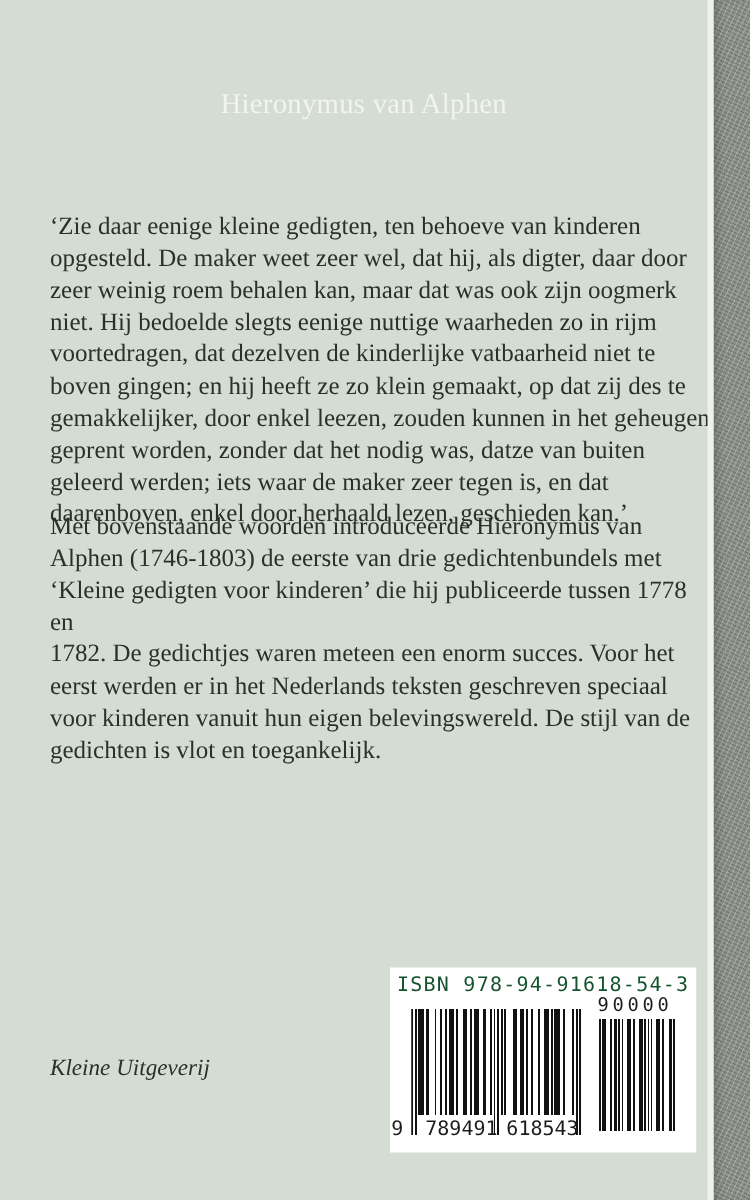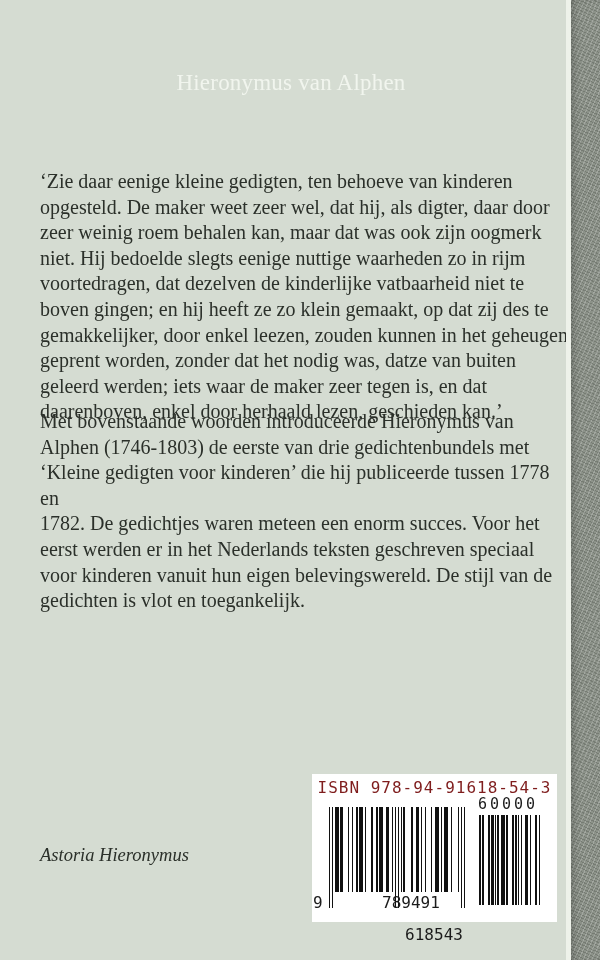--- a/index.html
+++ b/index.html
@@ -47,31 +47,31 @@
     font-style:italic;font-size:18.5px;line-height:24.3px;
     color:var(--body-text,#2b302a);
   }
   .barcode-box{
     position:absolute;left:312px;top:774px;width:245px;height:148px;
     background:#ffffff;
   }
   .isbn-label{
     position:absolute;left:0;top:4px;width:100%;text-align:center;
     font-family:"DejaVu Sans Mono", monospace;
-    font-size:16px;letter-spacing:1px;color:#7f1d1d;white-space:nowrap;
+    font-size:16px;letter-spacing:1px;color:#14532d;white-space:nowrap;
   }
   .barcode-main{position:absolute;left:17px;top:33px;width:136px;height:101px;}
   .barcode-supp{position:absolute;left:166px;top:41px;width:62px;height:90px;}
   .bc-digit{
     position:absolute;font-family:"DejaVu Sans Mono", monospace;
     font-size:16px;color:#1b1b1b;top:119px;white-space:nowrap;
   }
   .bc-first{left:1px;}
-  .bc-g1{left:22px;width:64px;text-align:left;margin-left:48px;}
-  .bc-g2{left:90px;width:64px;text-align:center;margin-top:32px;}
+  .bc-g1{left:22px;width:64px;text-align:right;}
+  .bc-g2{left:90px;width:64px;text-align:center;}
   .supp-digits{
     position:absolute;left:164px;top:21px;width:64px;text-align:center;
     font-family:"DejaVu Sans Mono", monospace;font-size:15px;
     letter-spacing:3px;color:#1b1b1b;white-space:nowrap;
   }
 </style>
 </head>
 <body>
 
 <div class="cover">
@@ -92,21 +92,21 @@
 daarenboven, enkel door herhaald lezen, geschieden kan.’</div>
   <div class="body-para para-2">Met bovenstaande woorden introduceerde Hieronymus van
 Alphen (1746-1803) de eerste van drie gedichtenbundels met
 ‘Kleine gedigten voor kinderen’ die hij publiceerde tussen 1778 en
 1782. De gedichtjes waren meteen een enorm succes. Voor het
 eerst werden er in het Nederlands teksten geschreven speciaal
 voor kinderen vanuit hun eigen belevingswereld. De stijl van de
 gedichten is vlot en toegankelijk.</div>
 
   <div class="publisher-block">
-    <div>Astoria Hieronymus</div>
+    <div>Kleine Uitgeverij</div>
   </div>
 
   <div class="barcode-box">
     <div class="isbn-label">ISBN 978-94-91618-54-3</div>
     <svg class="barcode-main" id="barcode-main" viewBox="0 0 95 101" preserveAspectRatio="none" shape-rendering="crispEdges">
         <rect x="0" y="0" width="1" height="101" fill="#111111"></rect>
         <rect x="2" y="0" width="1" height="101" fill="#111111"></rect>
         <rect x="4" y="0" width="1" height="85" fill="#111111"></rect>
         <rect x="5" y="0" width="1" height="85" fill="#111111"></rect>
         <rect x="6" y="0" width="1" height="85" fill="#111111"></rect>
@@ -147,21 +147,21 @@
         <rect x="81" y="0" width="1" height="85" fill="#111111"></rect>
         <rect x="82" y="0" width="1" height="85" fill="#111111"></rect>
         <rect x="85" y="0" width="1" height="85" fill="#111111"></rect>
         <rect x="90" y="0" width="1" height="85" fill="#111111"></rect>
         <rect x="92" y="0" width="1" height="101" fill="#111111"></rect>
         <rect x="94" y="0" width="1" height="101" fill="#111111"></rect>
       </svg>
     <div class="bc-digit bc-first">9</div>
     <div class="bc-digit bc-g1">789491</div>
     <div class="bc-digit bc-g2">618543</div>
-    <div class="supp-digits">60000</div>
+    <div class="supp-digits">90000</div>
     <svg class="barcode-supp" id="barcode-supp" viewBox="0 0 48 90" preserveAspectRatio="none" shape-rendering="crispEdges">
         <rect x="1" y="0" width="1" height="90" fill="#111111"></rect>
         <rect x="3" y="0" width="1" height="90" fill="#111111"></rect>
         <rect x="4" y="0" width="1" height="90" fill="#111111"></rect>
         <rect x="8" y="0" width="1" height="90" fill="#111111"></rect>
         <rect x="10" y="0" width="1" height="90" fill="#111111"></rect>
         <rect x="11" y="0" width="1" height="90" fill="#111111"></rect>
         <rect x="13" y="0" width="1" height="90" fill="#111111"></rect>
         <rect x="15" y="0" width="1" height="90" fill="#111111"></rect>
         <rect x="18" y="0" width="1" height="90" fill="#111111"></rect>

